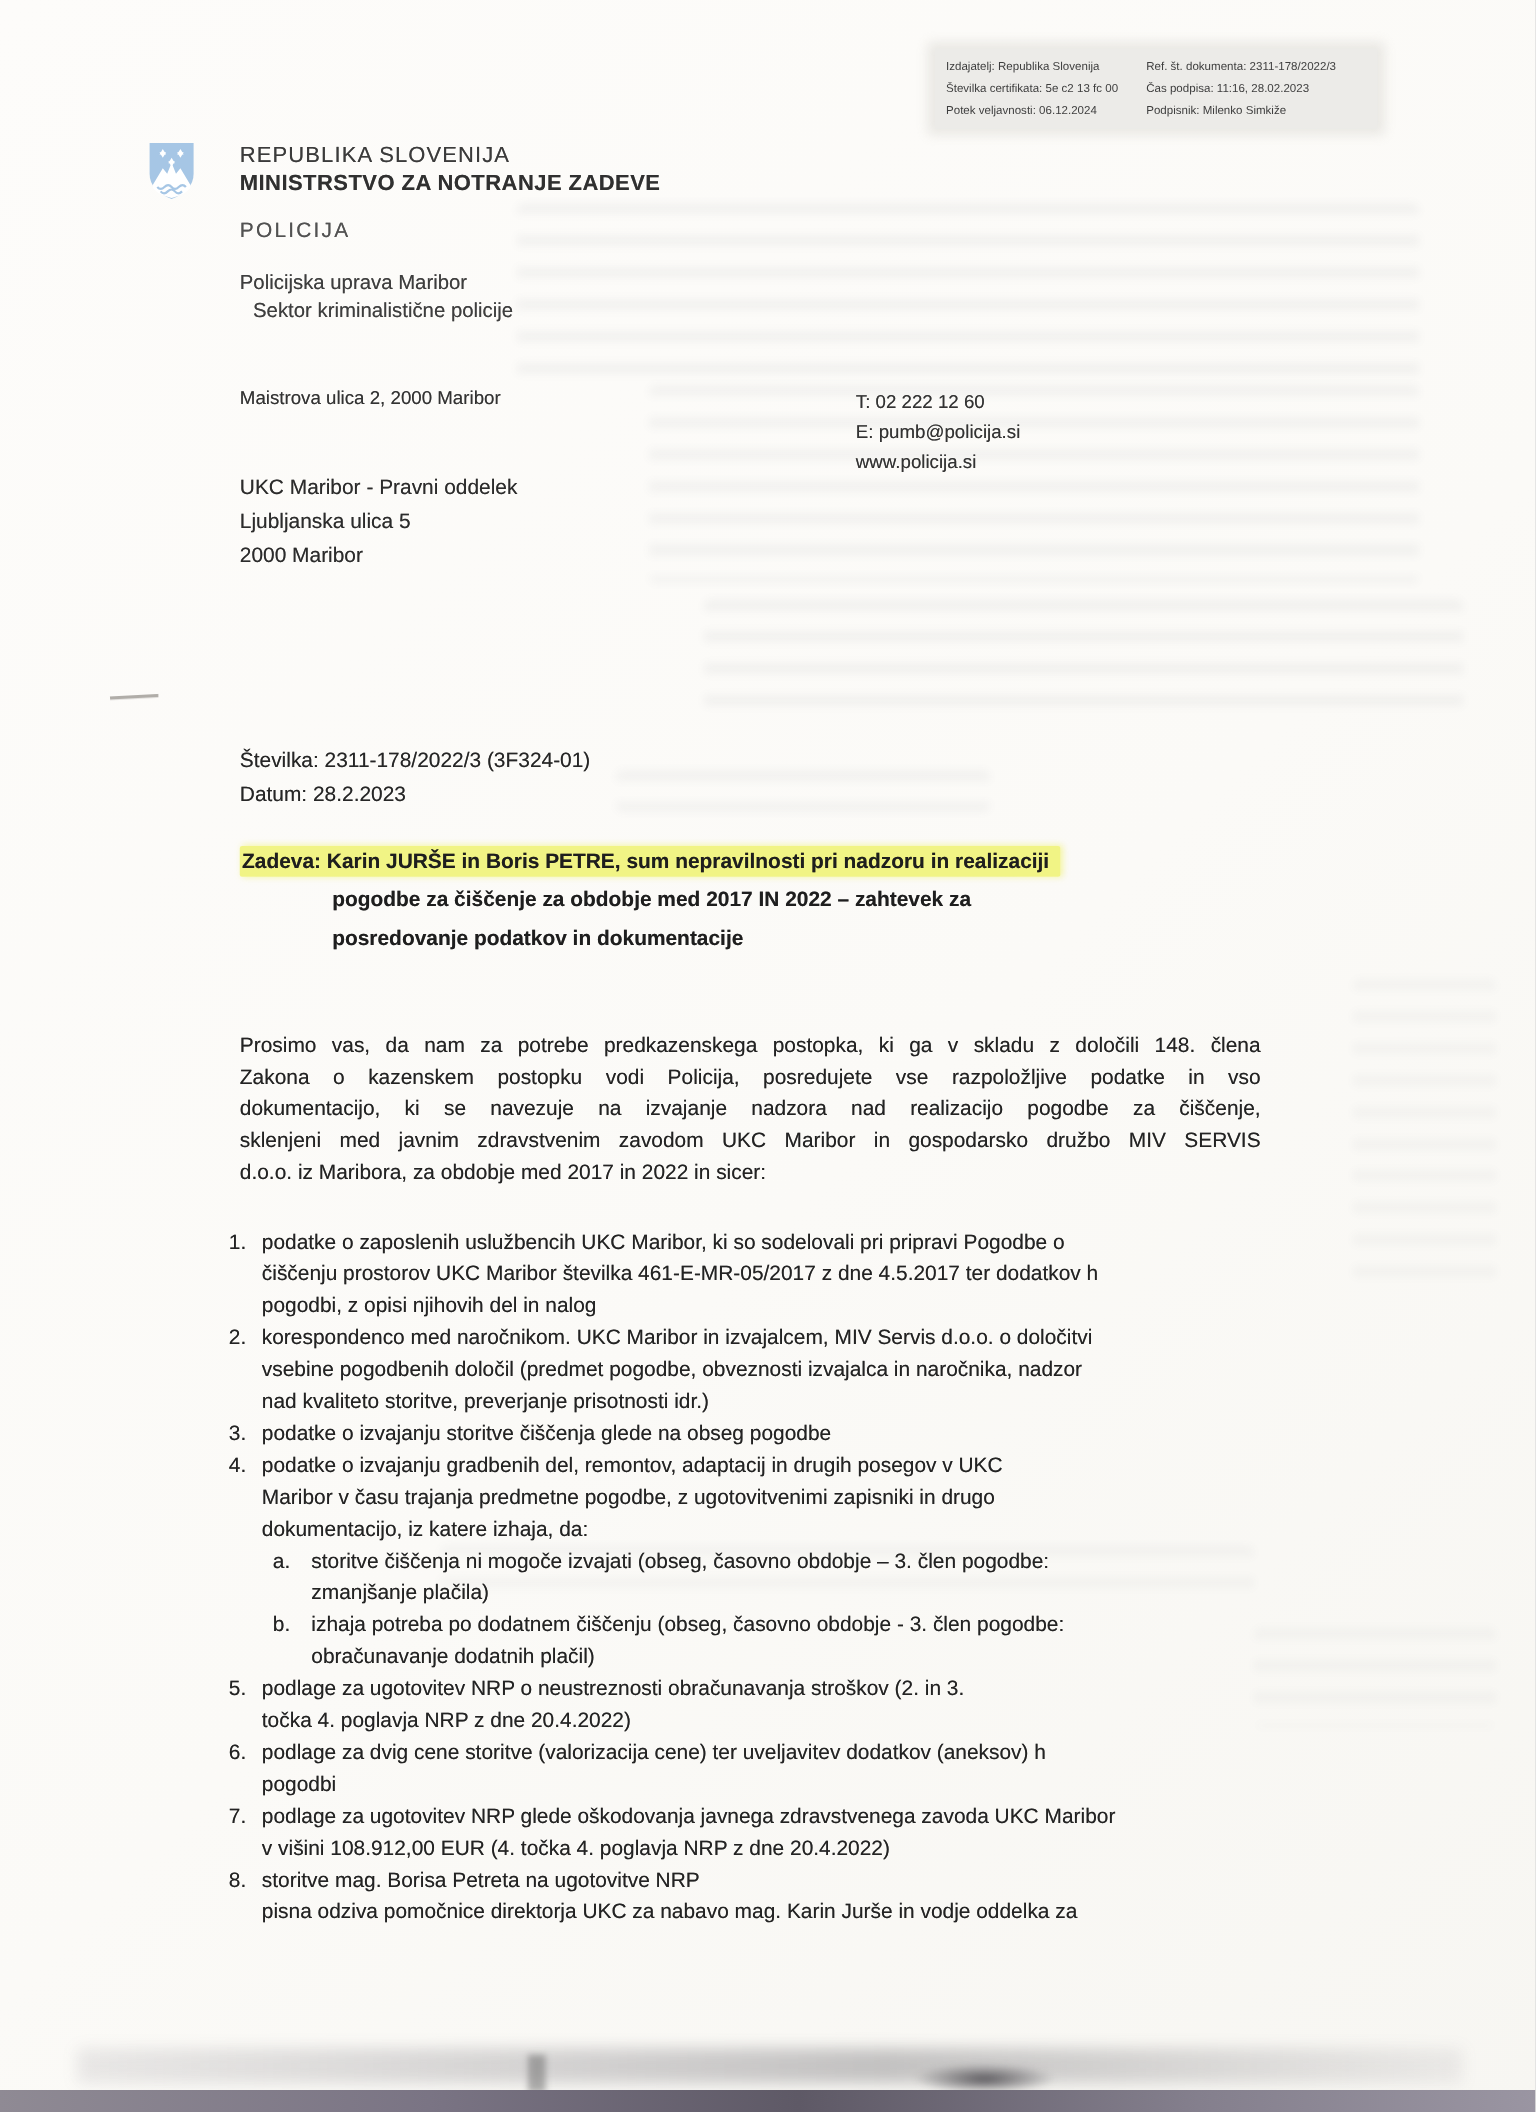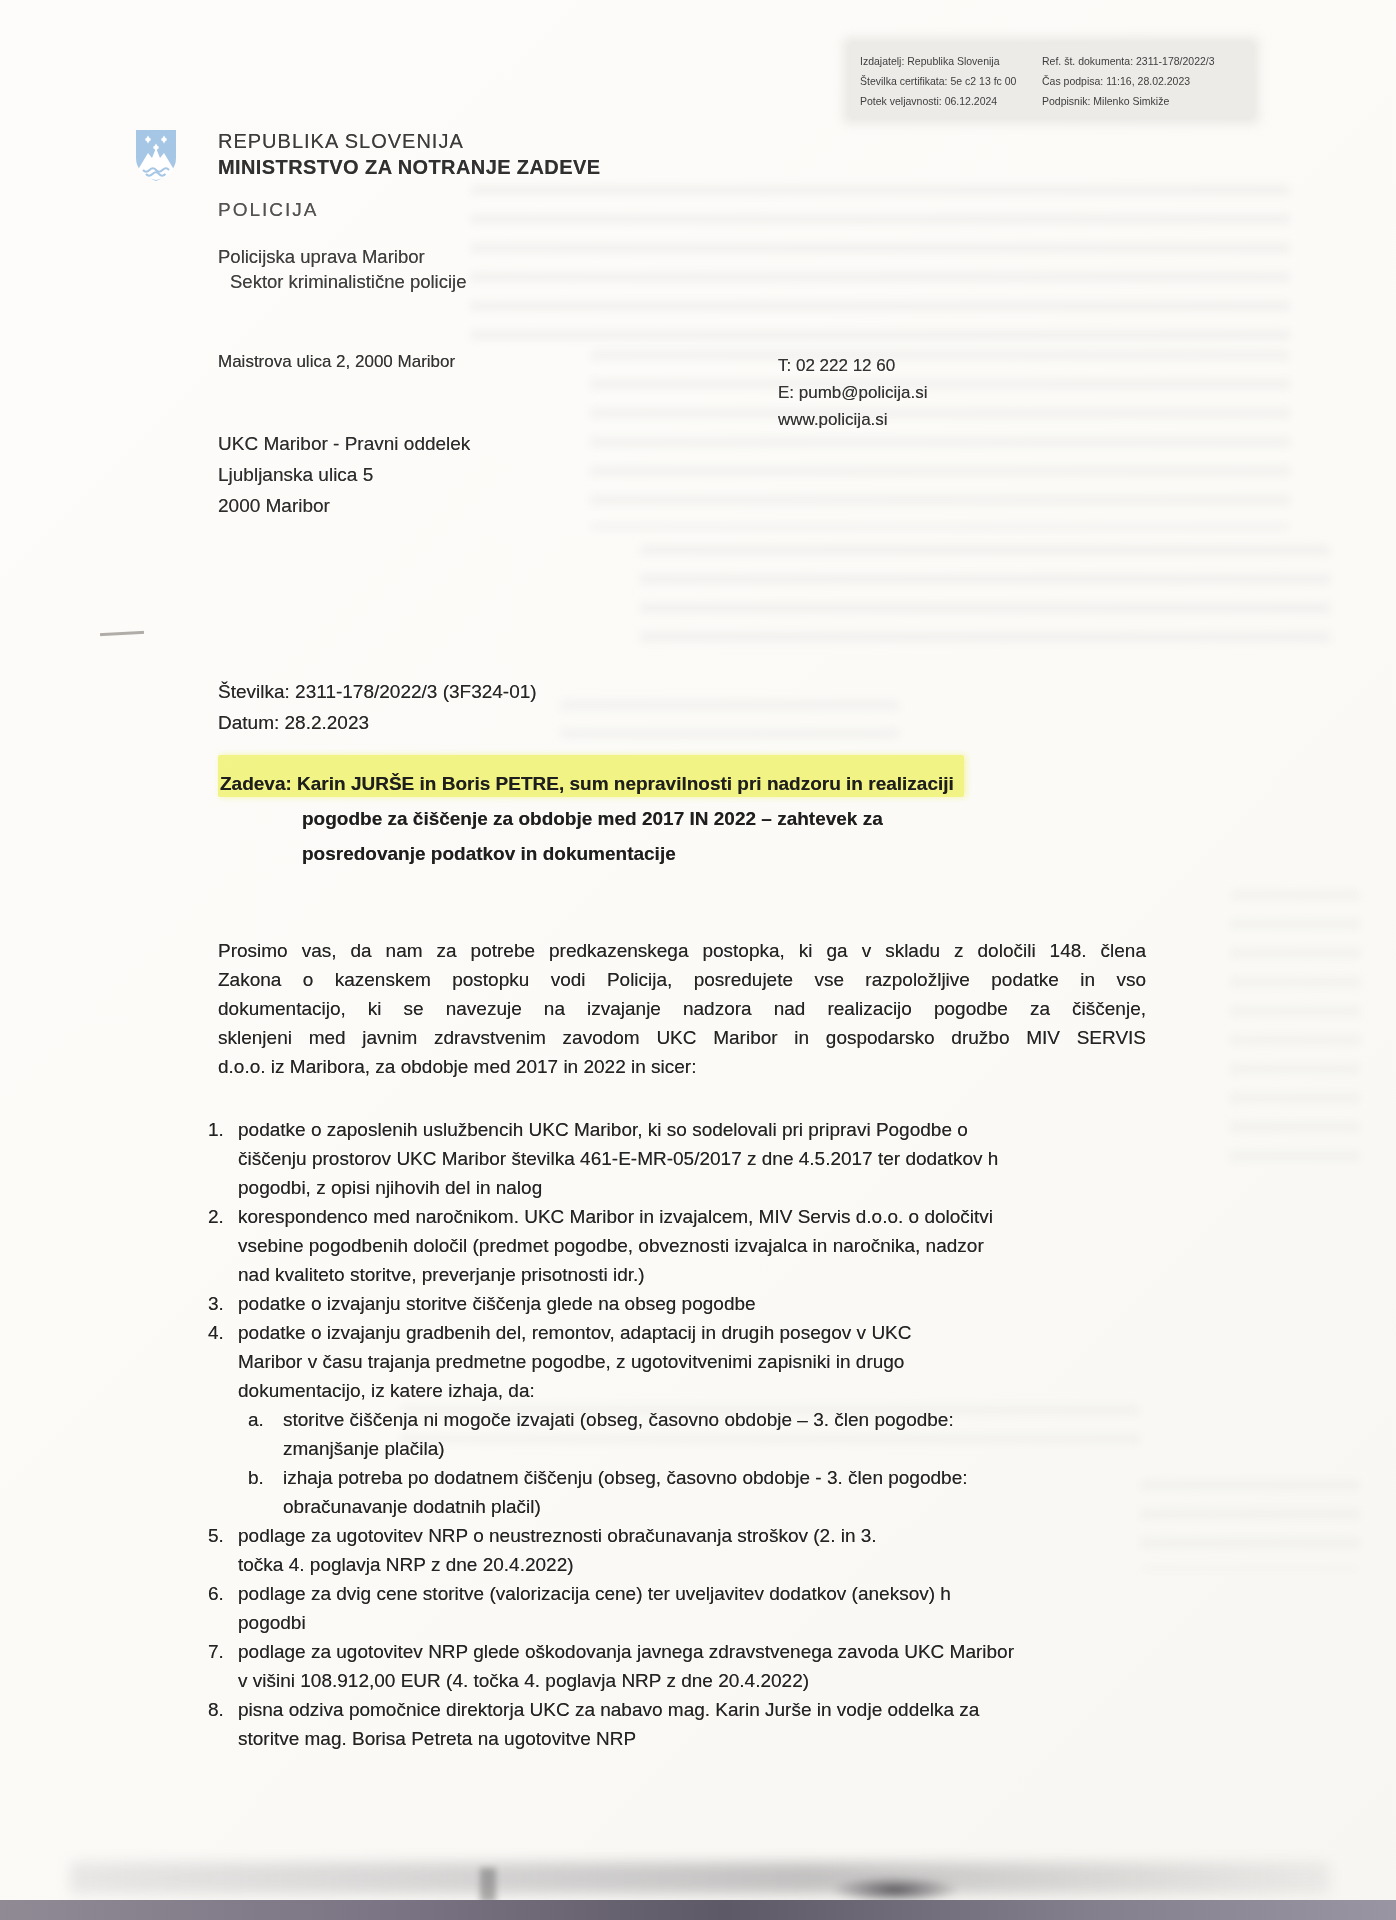--- a/index.html
+++ b/index.html
@@ -40,21 +40,21 @@
 
   .recipient { left:218px; top:428px; font-size:19px; line-height:31px; color:#2c2c2c; }
 
   .margin-dash { left:100px; top:632px; width:44px; height:3px; background:#b0ada8;
     transform:rotate(-3deg); filter:blur(.6px); }
 
   .reference { left:218px; top:676px; font-size:19px; line-height:31px; color:#262626; }
 
   .subject { left:218px; top:766px; font-size:19px; font-weight:bold; line-height:35px; color:#1e1e1e; }
   .subject .indent { padding-left:84px; }
-  .hl { background:rgba(238,241,95,.75); padding:18px 10px 3px 2px; border-radius:2px;
+  .hl { background:rgba(238,241,95,.75); padding:4px 10px 3px 2px; border-radius:2px;
     box-shadow:2px 0 6px rgba(238,241,95,.55); }
 
   .intro { left:218px; top:936px; width:928px; font-size:19px; color:#232323; }
   .intro .jline { height:29px; line-height:29px; text-align:justify; text-align-last:justify; }
   .intro .lline { height:29px; line-height:29px; }
 
   .list { left:208px; top:1115px; width:960px; font-size:19px; color:#232323; }
   .li { position:relative; padding-left:30px; }
   .li .num { position:absolute; left:0; top:0; line-height:29px; }
   .li .line { height:29px; line-height:29px; white-space:nowrap; }
@@ -209,22 +209,22 @@
     </div>
 
     <div class="li">
       <span class="num">7.</span>
       <div class="line">podlage za ugotovitev NRP glede oškodovanja javnega zdravstvenega zavoda UKC Maribor</div>
       <div class="line">v višini 108.912,00 EUR (4. točka 4. poglavja NRP z dne 20.4.2022)</div>
     </div>
 
     <div class="li">
       <span class="num">8.</span>
+      <div class="line">storitve mag. Borisa Petreta na ugotovitve NRP</div>
       <div class="line">pisna odziva pomočnice direktorja UKC za nabavo mag. Karin Jurše in vodje oddelka za</div>
-      <div class="line">storitve mag. Borisa Petreta na ugotovitve NRP</div>
     </div>
 
   </div>
 
   <div class="abs bottom-smudge"></div>
   <div class="abs blob1"></div>
   <div class="abs blob2"></div>
   <div class="abs strip"></div>
 
 </div>

